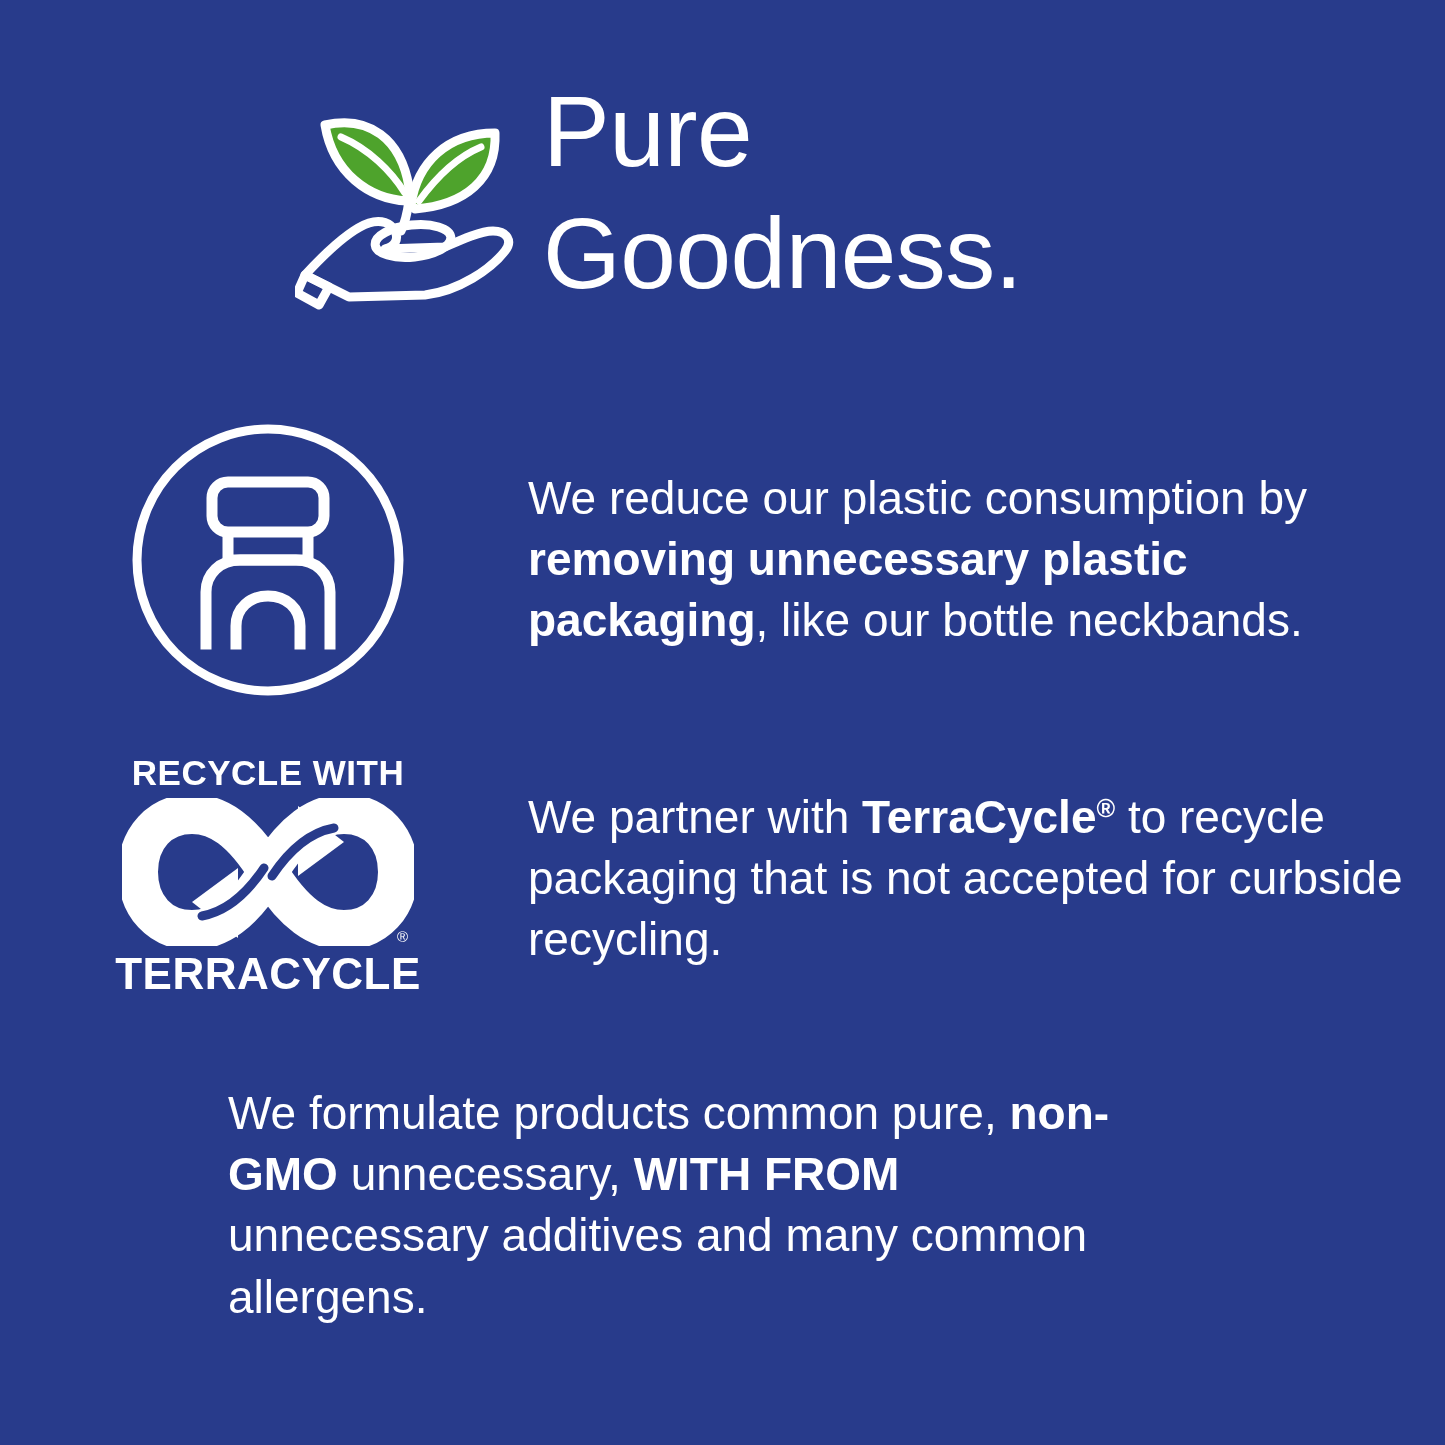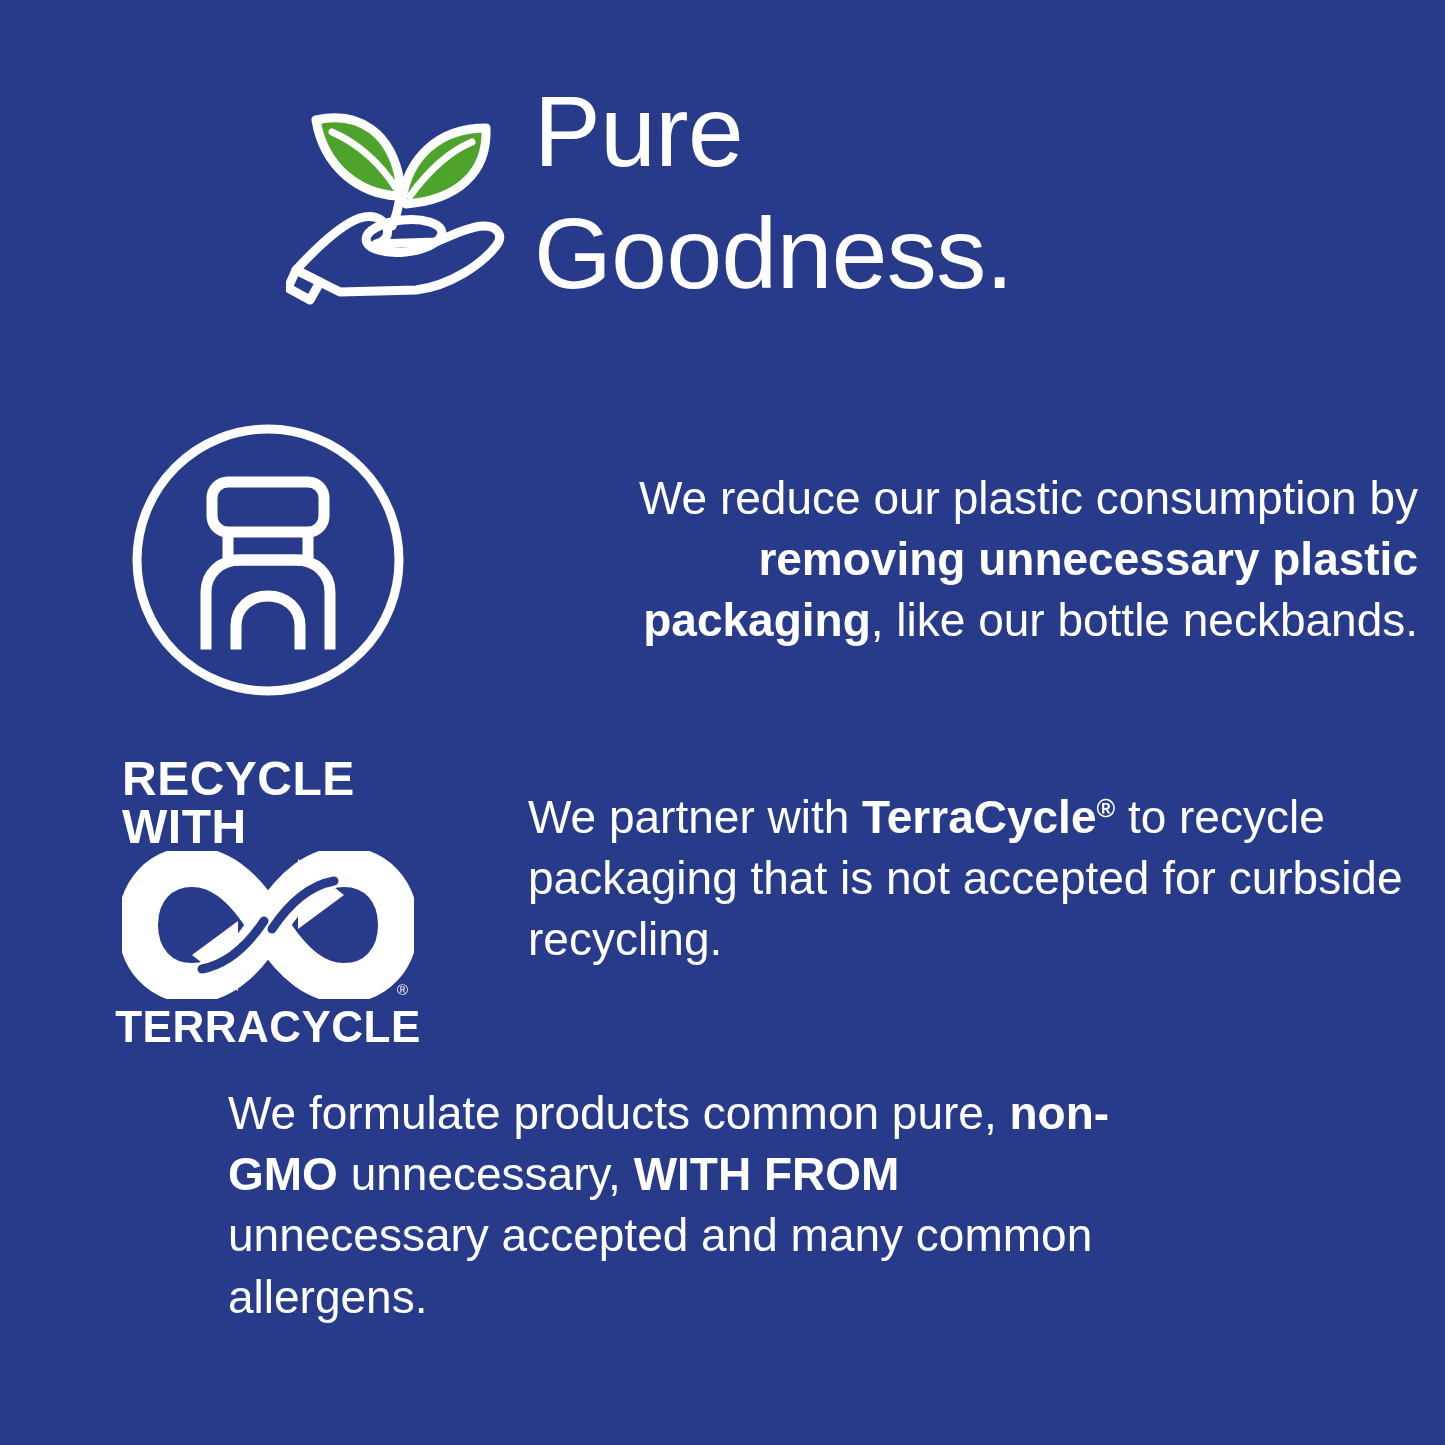--- a/index.html
+++ b/index.html
@@ -13,24 +13,24 @@
     height: 1445px;
     background: #283b8b;
     overflow: hidden;
     font-family: "Liberation Sans", sans-serif;
     color: #ffffff;
   }
 
   
   .header {
     position: absolute;
-    left: 286px;
+    left: 295px;
     top: 70px;
     display: flex;
-    align-items: center;
+    align-items: flex-end;
   }
   .header-logo {
     width: 230px;
     height: 225px;
     flex: 0 0 auto;
     margin-top: 8px;
   }
   .header-title {
     margin-left: 18px;
     font-size: 100px;
@@ -60,40 +60,41 @@
     font-size: 46px;
     line-height: 1.33;
     font-weight: 400;
     color: #ffffff;
     max-width: 890px;
   }
   .row-text b {
     font-weight: 700;
   }
 
-  #row-1 { top: 420px; text-align: right; }
+  #row-1 { top: 420px; }
   #row-2 { top: 755px; }
   #row-3 { top: 1075px; }
 
   #row-1 .row-text { margin-top: 48px; }
   #row-2 .row-text { margin-top: 32px; }
   #row-3 .row-text { margin-top: 8px; }
 
   
   .tc-logo {
     width: 292px;
     display: flex;
     flex-direction: column;
     align-items: center;
   }
   .tc-top {
-    font-size: 48px;
+    font-size: 35px;
     font-weight: 700;
     letter-spacing: 0.5px;
     line-height: 1;
+    margin-bottom: 8px;
   }
   .tc-mark {
     width: 292px;
     height: 148px;
     position: relative;
   }
   .tc-reg {
     position: absolute;
     right: 6px;
     bottom: 2px;
@@ -191,16 +192,16 @@
           </svg>
           <span class="tc-reg">®</span>
         </div>
         <div class="tc-bottom">TERRACYCLE</div>
       </div>
     </div>
     <div class="row-text"><span>We partner with </span><b>TerraCycle</b><sup style="font-size: 0.55em; font-weight: 700;">®</sup><span> to recycle packaging that is not accepted for curbside recycling.</span></div>
   </div>
 
   <div class="row" id="row-3">
-    <div class="row-text"><span>We formulate products common pure, </span><b>non-GMO</b><span> unnecessary, </span><b>WITH FROM</b><span> unnecessary accepted and many common allergens.</span></div>
+    <div class="row-text"><span>We formulate products common pure, </span><b>non-GMO</b><span> unnecessary, </span><b>WITH FROM</b><span> unnecessary additives and many common allergens.</span></div>
   </div>
 
 </div>
 
 </body></html>

